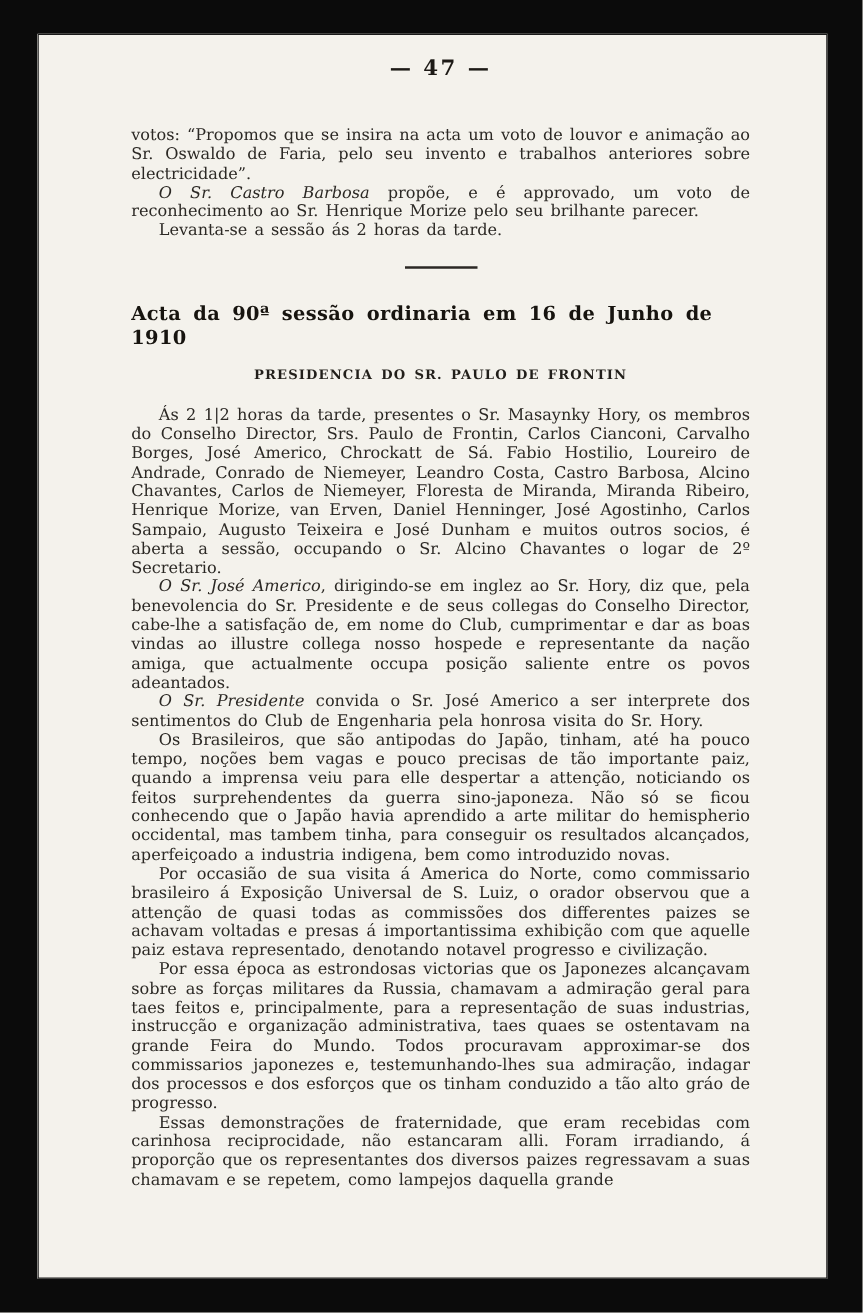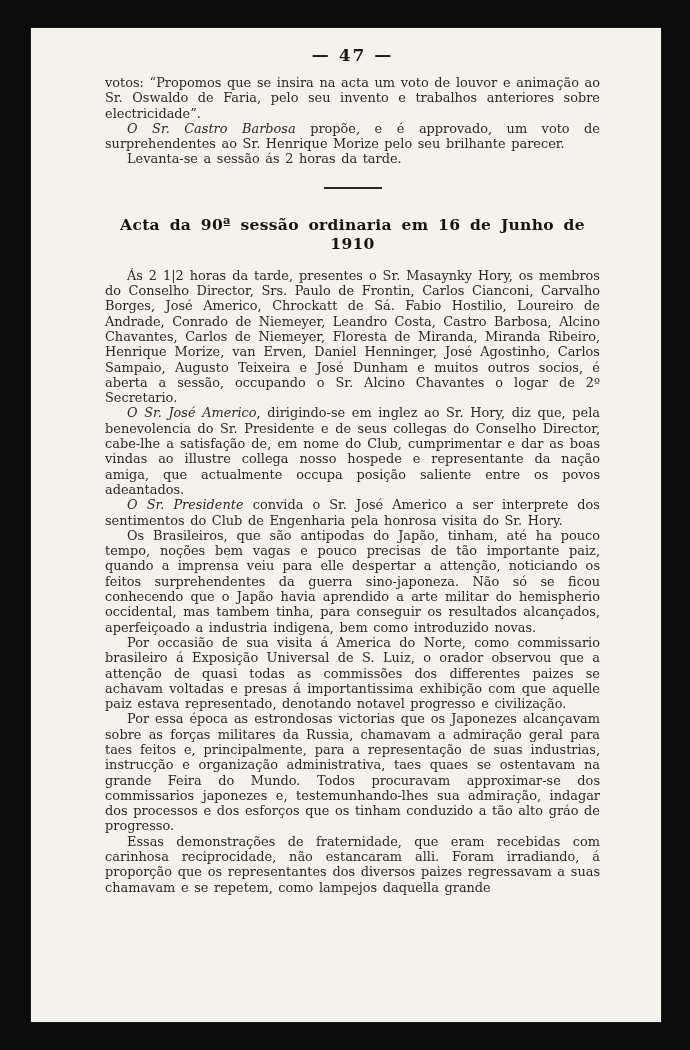--- a/index.html
+++ b/index.html
@@ -23,42 +23,41 @@
     padding: 18px 62px 0 75px;
     overflow: hidden;
     box-shadow: 0 0 0 1px #1a1a1a inset;
   }
   .page-number {
     text-align: center;
     font-weight: bold;
     font-size: 17px;
     letter-spacing: 2px;
     color: #1d1a16;
-    margin-bottom: 10px;
+    margin-bottom: 36px;
   }
   .text-block p {
     margin: 0;
     font-size: 12.9px;
     line-height: 15.3px;
     text-align: justify;
     text-indent: 22px;
     word-spacing: 1.5px;
   }
   .text-block p.no-indent { text-indent: 0; }
   .lead { }
   .divider {
     width: 58px;
     border: none;
     border-top: 2px solid #2b2824;
     margin: 20px auto 26px auto;
   }
   .acta-title {
     font-size: 15.5px;
     font-weight: bold;
-    text-align: center;
     letter-spacing: 0.3px;
     word-spacing: 4px;
     color: #17140f;
     margin: 0 0 15px 0;
   }
   .acta-subtitle {
     font-size: 10.5px;
     font-weight: bold;
     text-align: center;
     letter-spacing: 0.9px;
@@ -69,27 +68,28 @@
 </style>
 </head>
 <body>
 
 <div class="page">
 
   <div class="page-number">— 47 —</div>
 
   <div class="text-block">
     <p class="no-indent">votos: “Propomos que se insira na acta um voto de louvor e animação ao Sr. Oswaldo de Faria, pelo seu invento e trabalhos anteriores sobre electricidade”.</p>
-    <p><em class="lead">O Sr. Castro Barbosa</em><span> propõe, e é approvado, um voto de surprehendentes ao Sr. Henrique Morize pelo seu brilhante parecer.</span></p>
+    <p><em class="lead">O Sr. Castro Barbosa</em><span> propõe, e é approvado, um voto de reconhecimento ao Sr. Henrique Morize pelo seu brilhante parecer.</span></p>
     <p>Levanta-se a sessão ás 2 horas da tarde.</p>
   </div>
 
   <hr class="divider">
 
   <div class="acta-title">Acta da 90ª sessão ordinaria em 16 de Junho de 1910</div>
+  <div class="acta-subtitle">PRESIDENCIA DO SR. PAULO DE FRONTIN</div>
 
   <div class="text-block">
     <p><em class="lead"></em><span>Ás 2 1|2 horas da tarde, presentes o Sr. Masaynky Hory, os membros do Conselho Director, Srs. Paulo de Frontin, Carlos Cianconi, Carvalho Borges, José Americo, Chrockatt de Sá. Fabio Hostilio, Loureiro de Andrade, Conrado de Niemeyer, Leandro Costa, Castro Barbosa, Alcino Chavantes, Carlos de Niemeyer, Floresta de Miranda, Miranda Ribeiro, Henrique Morize, van Erven, Daniel Henninger, José Agostinho, Carlos Sampaio, Augusto Teixeira e José Dunham e muitos outros socios, é aberta a sessão, occupando o Sr. Alcino Chavantes o logar de 2º Secretario.</span></p>
     <p><em class="lead">O Sr. José Americo</em><span>, dirigindo-se em inglez ao Sr. Hory, diz que, pela benevolencia do Sr. Presidente e de seus collegas do Conselho Director, cabe-lhe a satisfação de, em nome do Club, cumprimentar e dar as boas vindas ao illustre collega nosso hospede e representante da nação amiga, que actualmente occupa posição saliente entre os povos adeantados.</span></p>
     <p><em class="lead">O Sr. Presidente</em><span> convida o Sr. José Americo a ser interprete dos sentimentos do Club de Engenharia pela honrosa visita do Sr. Hory.</span></p>
     <p><em class="lead"></em><span>Os Brasileiros, que são antipodas do Japão, tinham, até ha pouco tempo, noções bem vagas e pouco precisas de tão importante paiz, quando a imprensa veiu para elle despertar a attenção, noticiando os feitos surprehendentes da guerra sino-japoneza. Não só se ficou conhecendo que o Japão havia aprendido a arte militar do hemispherio occidental, mas tambem tinha, para conseguir os resultados alcançados, aperfeiçoado a industria indigena, bem como introduzido novas.</span></p>
     <p><em class="lead"></em><span>Por occasião de sua visita á America do Norte, como commissario brasileiro á Exposição Universal de S. Luiz, o orador observou que a attenção de quasi todas as commissões dos differentes paizes se achavam voltadas e presas á importantissima exhibição com que aquelle paiz estava representado, denotando notavel progresso e civilização.</span></p>
     <p><em class="lead"></em><span>Por essa época as estrondosas victorias que os Japonezes alcançavam sobre as forças militares da Russia, chamavam a admiração geral para taes feitos e, principalmente, para a representação de suas industrias, instrucção e organização administrativa, taes quaes se ostentavam na grande Feira do Mundo. Todos procuravam approximar-se dos commissarios japonezes e, testemunhando-lhes sua admiração, indagar dos processos e dos esforços que os tinham conduzido a tão alto gráo de progresso.</span></p>
     <p><em class="lead"></em><span>Essas demonstrações de fraternidade, que eram recebidas com carinhosa reciprocidade, não estancaram alli. Foram irradiando, á proporção que os representantes dos diversos paizes regressavam a suas chamavam e se repetem, como lampejos daquella grande</span></p>
   </div>

